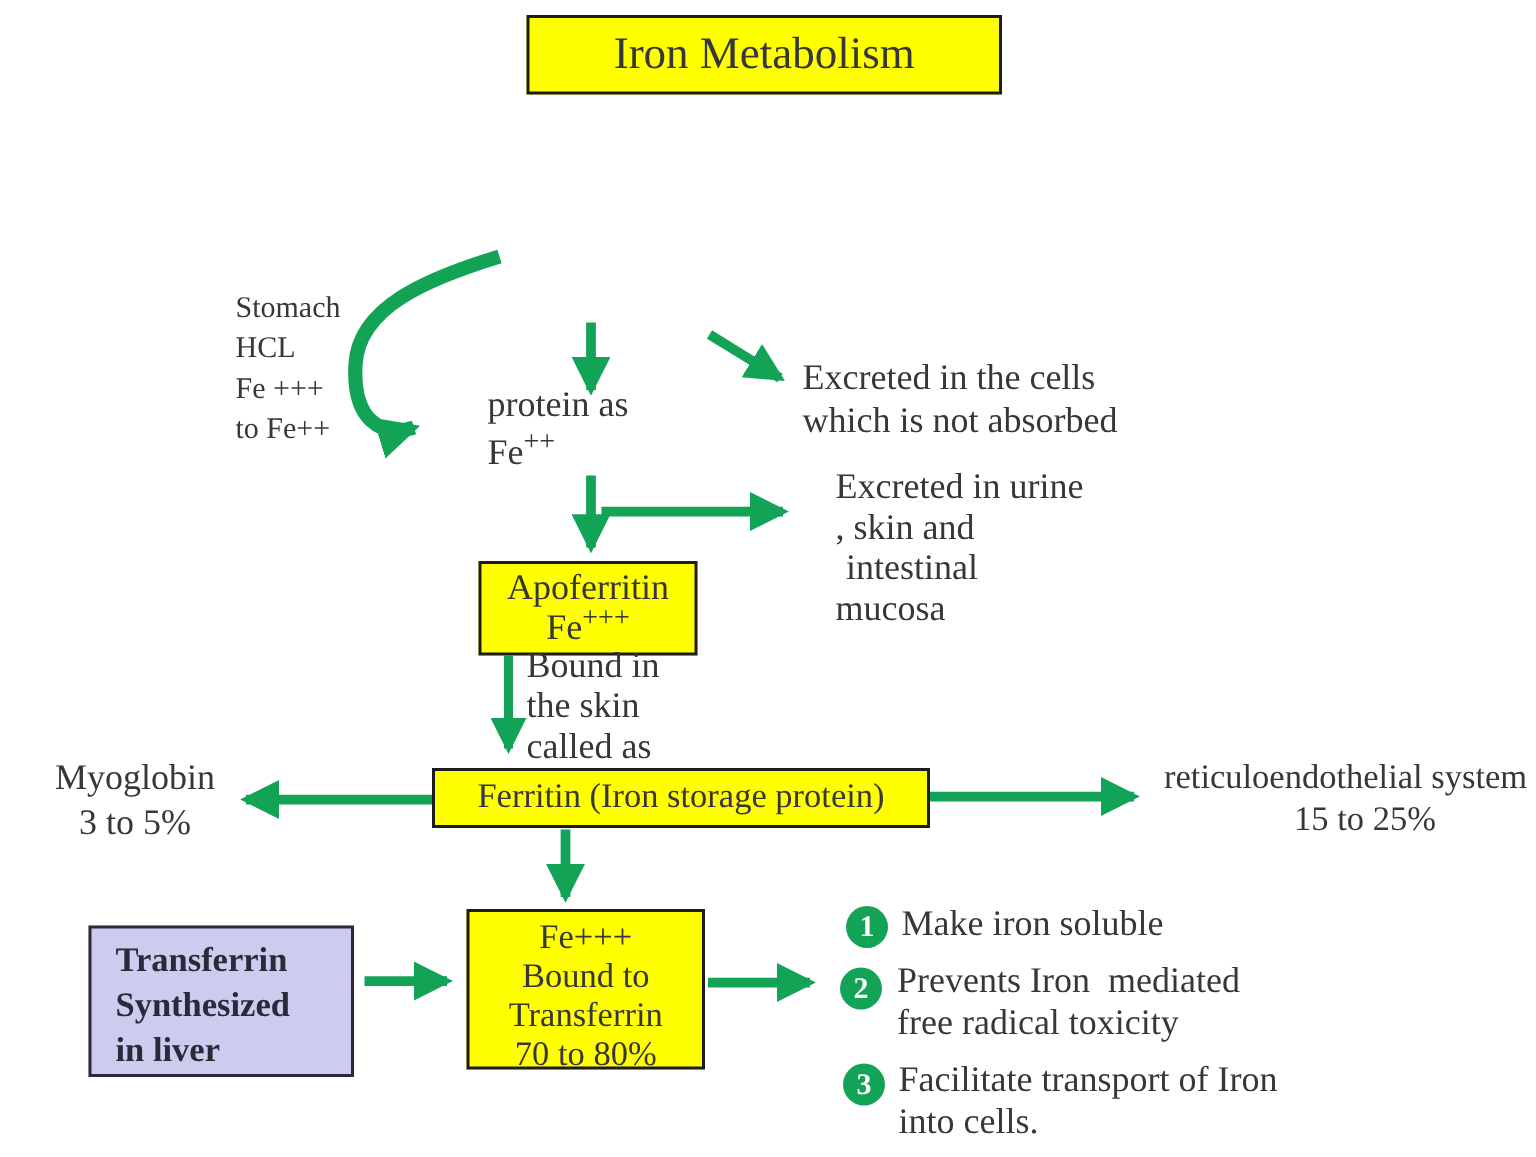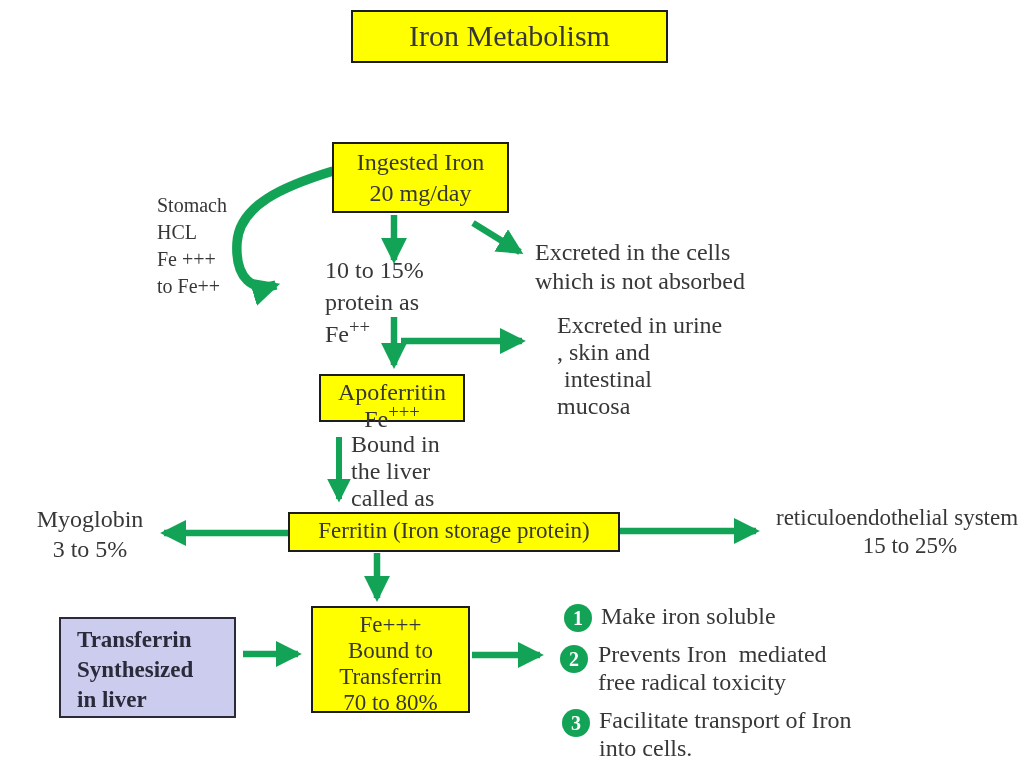--- a/index.html
+++ b/index.html
@@ -25,21 +25,21 @@
   sup{font-size:0.78em;line-height:0;}
   .pre{white-space:pre-wrap;}
 
   .title-box{left:327px;top:10px;width:317px;height:53px;font-size:30px;line-height:47px;}
   .ingested-box{left:308px;top:142px;width:177px;height:71px;font-size:24px;line-height:31px;padding-top:3px;}
   .stomach-label{left:133px;top:192px;width:130px;font-size:20px;line-height:27px;}
   .absorbed-label{left:301px;top:254px;width:150px;font-size:24px;line-height:32px;}
   .feces-label{left:511px;top:238px;width:240px;font-size:24px;line-height:29px;}
   .urine-label{left:533px;top:312px;width:200px;font-size:24px;line-height:27px;}
   .indent-sm{padding-left:7px;}
-  .apoferritin-box{left:295px;top:374px;width:146px;height:48px;font-size:24px;line-height:27px;padding-top:3px;}
+  .apoferritin-box{left:295px;top:374px;width:146px;height:63px;font-size:24px;line-height:27px;padding-top:3px;}
   .bound-label{left:327px;top:431px;width:130px;font-size:24px;line-height:27px;}
   .ferritin-box{left:264px;top:512px;width:332px;height:40px;font-size:23px;line-height:34px;}
   .myoglobin-label{left:0px;top:504px;width:132px;font-size:24px;line-height:30px;}
   .res-label{left:752px;top:504px;width:268px;font-size:23px;line-height:28px;}
   .transferrin-box{left:35px;top:617px;width:177px;height:101px;font-size:23px;line-height:30px;font-weight:bold;color:#2a2a3a;padding:6px 0 0 16px;}
   .fe-box{left:287px;top:606px;width:159px;height:107px;font-size:23px;line-height:26px;padding-top:4px;}
   .fn-badge{width:28px;height:28px;border-radius:50%;background:var(--arrow);color:#ffffff;
             font-weight:bold;font-size:20px;line-height:28px;text-align:center;}
   .fn-text{font-size:24px;line-height:28px;}
   .b1{left:540px;top:604px;} .t1{left:577px;top:602px;width:260px;}
@@ -70,34 +70,29 @@
     <line class="arrow-line" stroke-width="6.5" marker-end="url(#ah)" x1="595" y1="531" x2="732" y2="531"></line>
     <line class="arrow-line" stroke-width="6.5" marker-end="url(#ah)" x1="353" y1="553" x2="353" y2="598"></line>
     <line class="arrow-line" stroke-width="6.5" marker-end="url(#ah)" x1="219" y1="654" x2="274" y2="654"></line>
     <line class="arrow-line" stroke-width="6.5" marker-end="url(#ah)" x1="448" y1="655" x2="516" y2="655"></line>
   </svg>
 
   <div class="abs ybox center title-box">
     <span>Iron Metabolism</span>
   </div>
 
-  <div class="abs ybox center ingested-box">
-    <div>Ingested Iron</div>
-    <div>20 mg/day</div>
-  </div>
 
   <div class="abs stomach-label">
     <div>Stomach</div>
     <div>HCL</div>
     <div>Fe +++</div>
     <div>to Fe++</div>
   </div>
 
   <div class="abs absorbed-label">
-    <div>10 to 15%</div>
     <div>protein as</div>
     <div><span>Fe</span><sup>++</sup></div>
   </div>
 
   <div class="abs feces-label">
     <div>Excreted in the cells</div>
     <div>which is not absorbed</div>
   </div>
 
   <div class="abs urine-label">
@@ -107,21 +102,21 @@
     <div>mucosa</div>
   </div>
 
   <div class="abs ybox center apoferritin-box">
     <div>Apoferritin</div>
     <div><span>Fe</span><sup>+++</sup></div>
   </div>
 
   <div class="abs bound-label">
     <div>Bound in</div>
-    <div>the liver</div>
+    <div>the skin</div>
     <div>called as</div>
   </div>
 
   <div class="abs ybox center ferritin-box">
     <span>Ferritin (Iron storage protein)</span>
   </div>
 
   <div class="abs center myoglobin-label">
     <div>Myoglobin</div>
     <div>3 to 5%</div>

